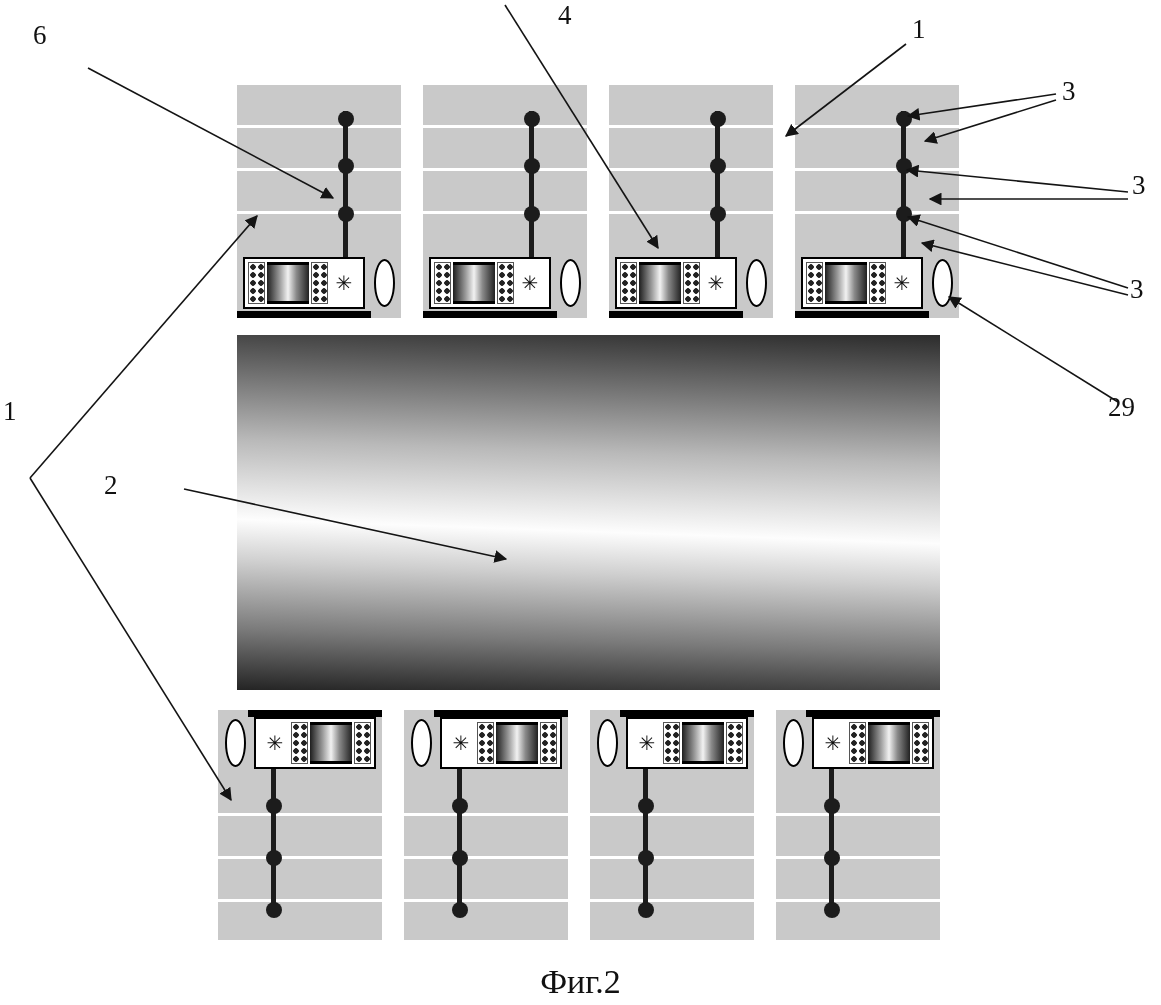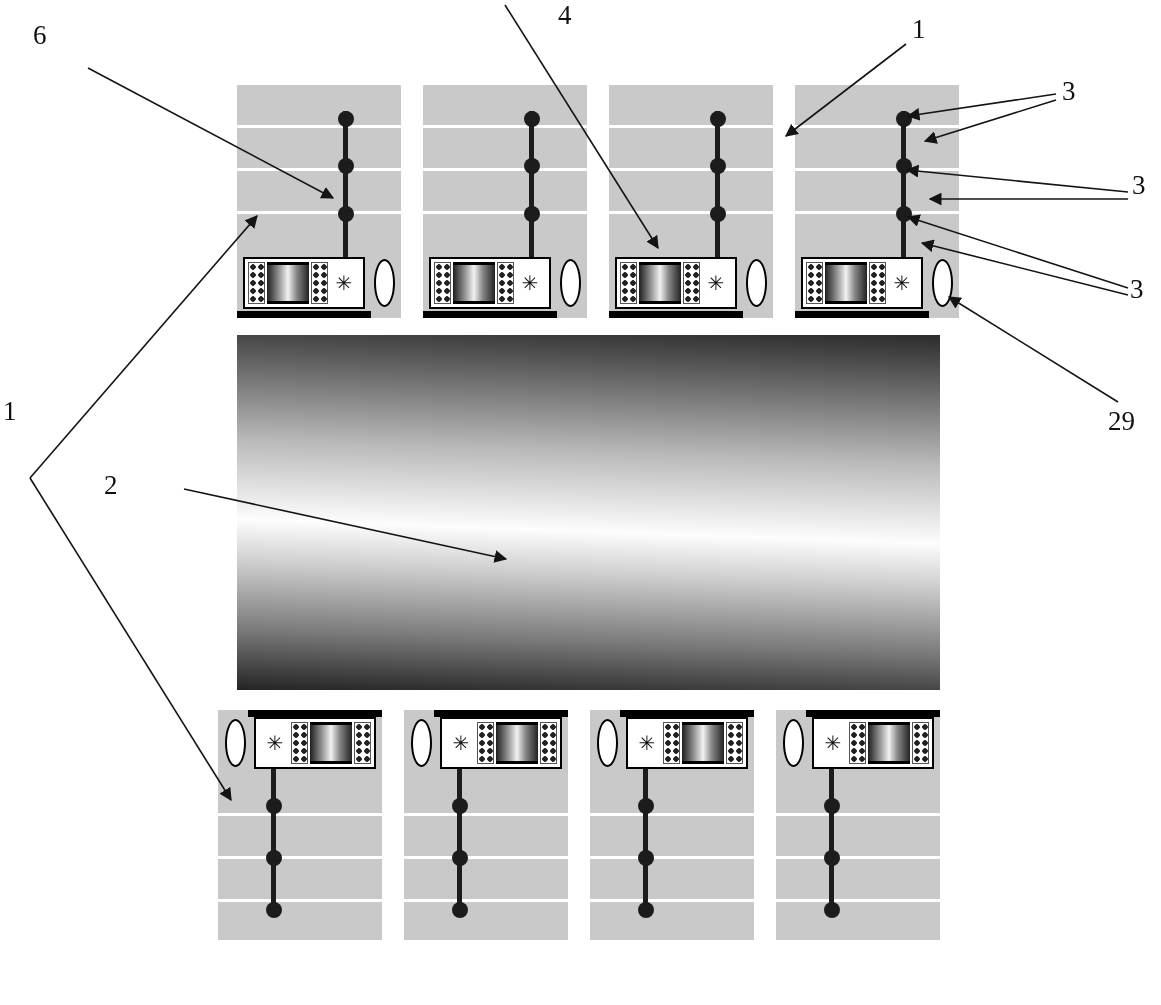--- a/index.html
+++ b/index.html
@@ -192,18 +192,19 @@
       <line x1="184" y1="489" x2="506" y2="559" marker-end="url(#arrow)"></line>
     </g>
   </svg>
 
   <div class="lbl" style="left:33px;  top:20px;">6</div>
   <div class="lbl" style="left:558px; top:0px;">4</div>
   <div class="lbl" style="left:912px; top:14px;">1</div>
   <div class="lbl" style="left:1062px;top:76px;">3</div>
   <div class="lbl" style="left:1132px;top:170px;">3</div>
   <div class="lbl" style="left:1130px;top:274px;">3</div>
-  <div class="lbl" style="left:1108px;top:406px;">29</div>
+  <div class="lbl" style="left:1108px;top:392px;">29</div>
   <div class="lbl" style="left:3px;   top:396px;">1</div>
   <div class="lbl" style="left:104px; top:470px;">2</div>
 
+  <div class="caption">Фиг.2</div>
 
 </div>
 
 </body></html>

